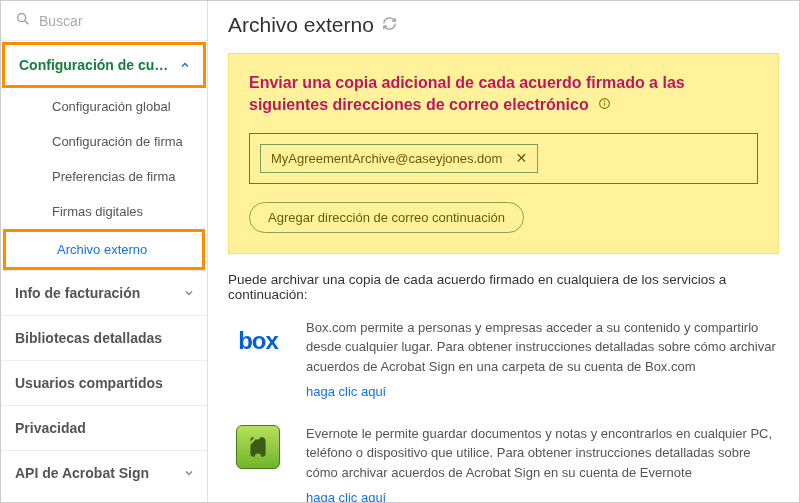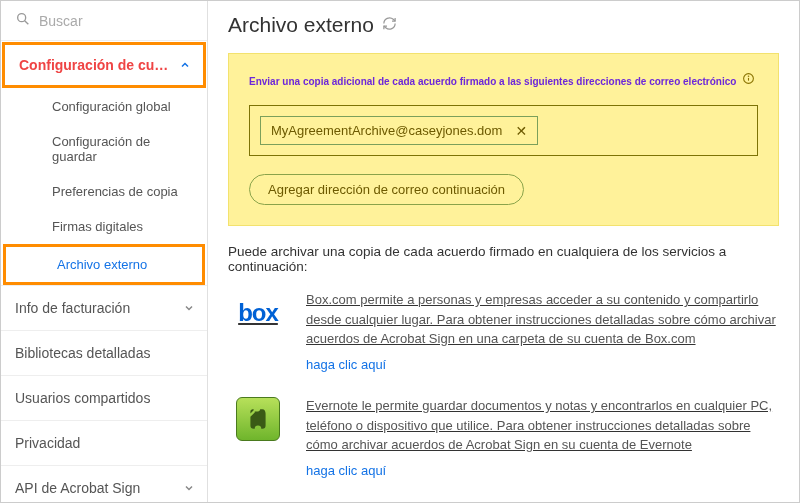--- a/index.html
+++ b/index.html
@@ -4,43 +4,43 @@
 <style>
   * { box-sizing: border-box; margin: 0; padding: 0; }
   body { font-family: -apple-system, "Segoe UI", Arial, sans-serif; font-size: 13px; color: #333; background: #fff; }
   .app { width: 800px; height: 503px; border: 1px solid #ccc; display: flex; position: relative; overflow: hidden; box-shadow: 0 6px 10px -4px rgba(0,0,0,0.6),6px 6px 10px -4px rgba(0,0,0,0.5); justify-content: flex-end; }
   .sidebar { width: 207px; border-right: 1px solid #e0e0e0; display: flex; flex-direction: column; overflow-y: auto; }
   .searchbar { display: flex; align-items: center; gap: 8px; padding: 10px 14px; color: #999; border-bottom: 1px solid #eee; }
   .searchbar input { border: none; outline: none; font-size: 14px; color: #666; flex: 1; }
   .searchbar input::placeholder { color: #aaa; }
   .nav-group-header { display: flex; align-items: center; justify-content: space-between; padding: 12px 12px 12px 14px; font-size: 14px; font-weight: 600; color: #555; cursor: pointer; }
   .nav-group-header .label { white-space: nowrap; overflow: hidden; text-overflow: ellipsis; max-width: 150px; }
-  .nav-group-header.active { color: #ef4444; }
+  .nav-group-header.active { color: #15803d; }
   .highlight-box { border: 3px solid #ff8c00; margin: 1px; }
   .chevron { width: 12px; height: 12px; display: inline-flex; align-items: center; justify-content: center; }
   .nav-sub { padding: 0; }
   .nav-sub-item { padding: 10px 14px 10px 51px; color: #555; cursor: pointer; font-size: 13px; }
   .nav-sub-item.selected { color: #1473e6; }
   .nav-sub-item.selected-box { border: 3px solid #ff8c00; margin: 0 2px; }
-  .nav-item { display: flex; align-items: center; justify-content: space-between; padding: 14px 12px 14px 14px; font-size: 14px; font-weight: 400; color: #555; border-top: 1px solid #eee; cursor: pointer; }
+  .nav-item { display: flex; align-items: center; justify-content: space-between; padding: 14px 12px 14px 14px; font-size: 14px; font-weight: 700; color: #555; border-top: 1px solid #eee; cursor: pointer; }
   .nav-item .label { white-space: nowrap; overflow: hidden; text-overflow: ellipsis; }
   .main { flex: 1; padding: 12px 20px 0 20px; overflow-y: auto; }
   .page-title-row { display: flex; align-items: center; gap: 8px; margin-bottom: 16px; }
   .page-title { font-size: 21px; font-weight: 400; color: #333; }
   .refresh-icon { color: #888; }
   .yellow-panel { background: #fff29a; border: 1px solid #f3e26e; padding: 18px 20px 20px 20px; margin-bottom: 18px; }
   .yellow-title-row { display: flex; align-items: center; gap: 6px; margin-bottom: 16px; }
-  .yellow-title { font-size: 10px; font-weight: 600; color: #6d28d9; line-height: 1.4; }
+  .yellow-title { font-size: 16px; font-weight: 600; color: #be185d; line-height: 1.4; }
   .info-icon { color: #8a7300; flex-shrink: 0; }
   .email-box { border: 1px solid #7d7306; padding: 10px; margin-bottom: 18px; }
   .email-chip { display: inline-flex; align-items: center; gap: 13px; border: 1px solid #7ba05b; padding: 6px 10px; color: #6d5a00; font-size: 13px; }
   .chip-x { color: #6d5a00; cursor: pointer; font-size: 14px; line-height: 1; }
   .add-btn { display: inline-block; border: 1px solid #8aa34a; border-radius: 18px; padding: 7px 18px; color: #6d5a00; font-size: 13px; background: transparent; cursor: pointer; }
   .archive-intro { font-size: 13.5px; color: #333; margin-bottom: 16px; }
-  .service-row { display: flex; gap: 18px; margin-bottom: 22px; text-decoration: underline; }
+  .service-row { display: flex; gap: 18px; margin-bottom: 22px; }
   .service-logo { width: 60px; height: 46px; flex-shrink: 0; display: flex; align-items: center; justify-content: center; }
   .service-body { flex: 1; font-size: 13px; color: #555; line-height: 1.5; }
   .service-link { color: #1473e6; cursor: pointer; display: inline-block; margin-top: 6px; }
   .box-logo { font-family: Arial, sans-serif; font-weight: 900; font-size: 24px; color: #0061d5; letter-spacing: -1px; }
   .evernote-logo { width: 44px; height: 44px; background: linear-gradient(#b7e05a,#6fb52c); border: 1px solid #4a7a1e; border-radius: 6px; display: flex; align-items: center; justify-content: center; }
 </style>
 </head>
 <body>
 
 <div class="app">
@@ -62,22 +62,22 @@
         <span class="chevron">
           <svg width="12" height="12" viewBox="0 0 24 24" fill="none" stroke="#1473e6" stroke-width="3">
               <polyline points="6 15 12 9 18 15"></polyline>
             </svg>
         </span>
       </div>
     </div>
 
     <div class="nav-sub">
       <div class="nav-sub-item">Configuración global</div>
-      <div class="nav-sub-item">Configuración de guardar</div>
-      <div class="nav-sub-item">Preferencias de copia</div>
+      <div class="nav-sub-item">Configuración de firma</div>
+      <div class="nav-sub-item">Preferencias de firma</div>
       <div class="nav-sub-item">Firmas digitales</div>
       <div class="nav-sub-item selected selected-box">Archivo externo</div>
     </div>
 
     <div class="nav-item">
       <span class="label">Info de facturación</span>
       <span class="chevron">
         <svg width="12" height="12" viewBox="0 0 24 24" fill="none" stroke="#888" stroke-width="3">
             <polyline points="6 9 12 15 18 9"></polyline>
           </svg>

